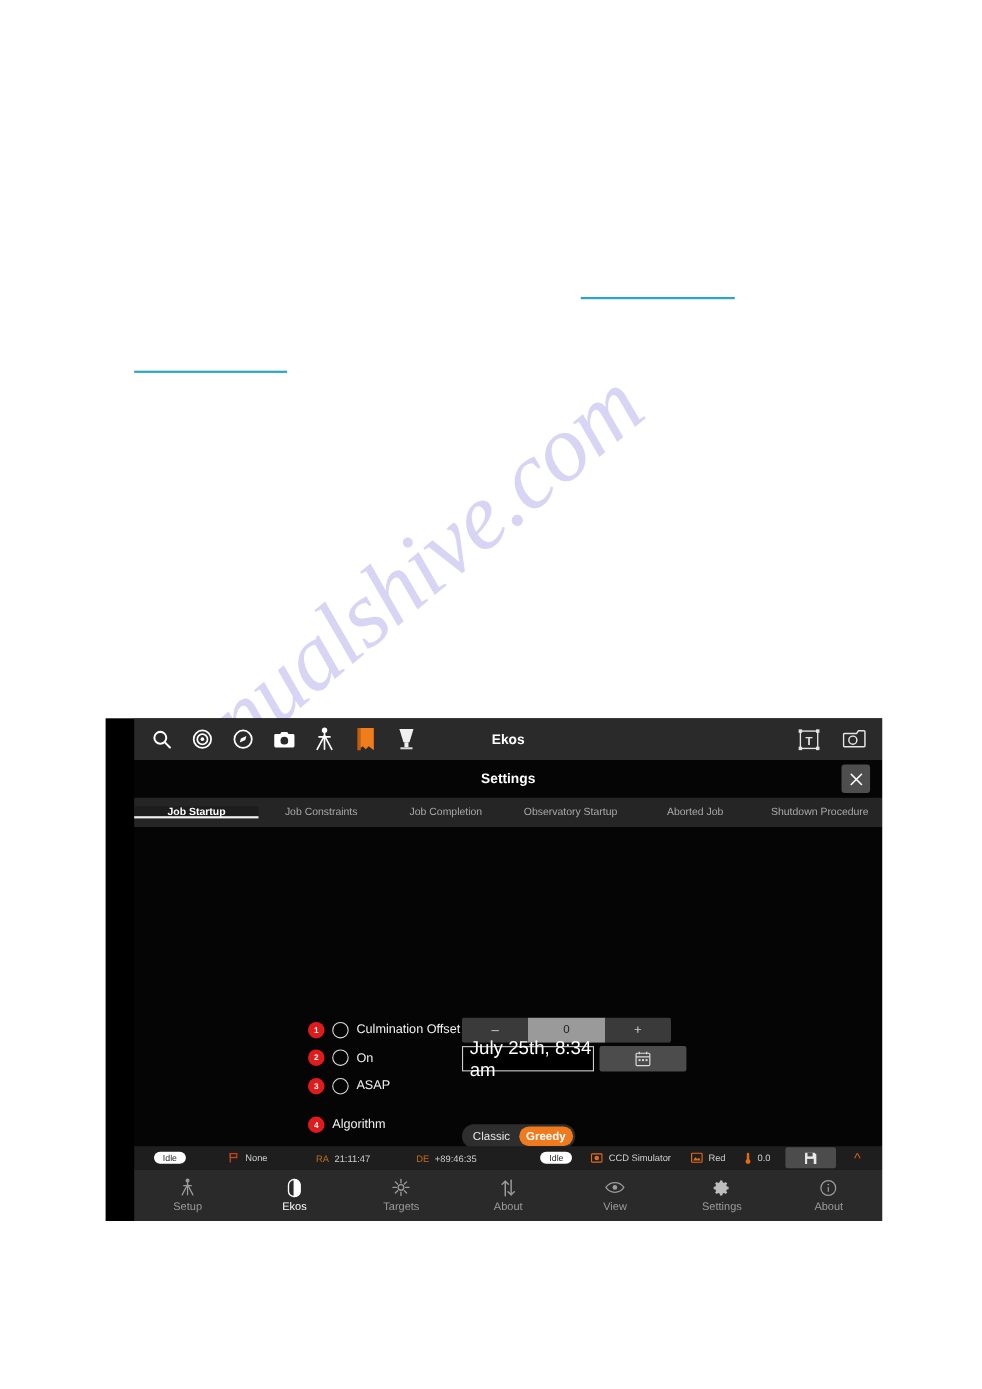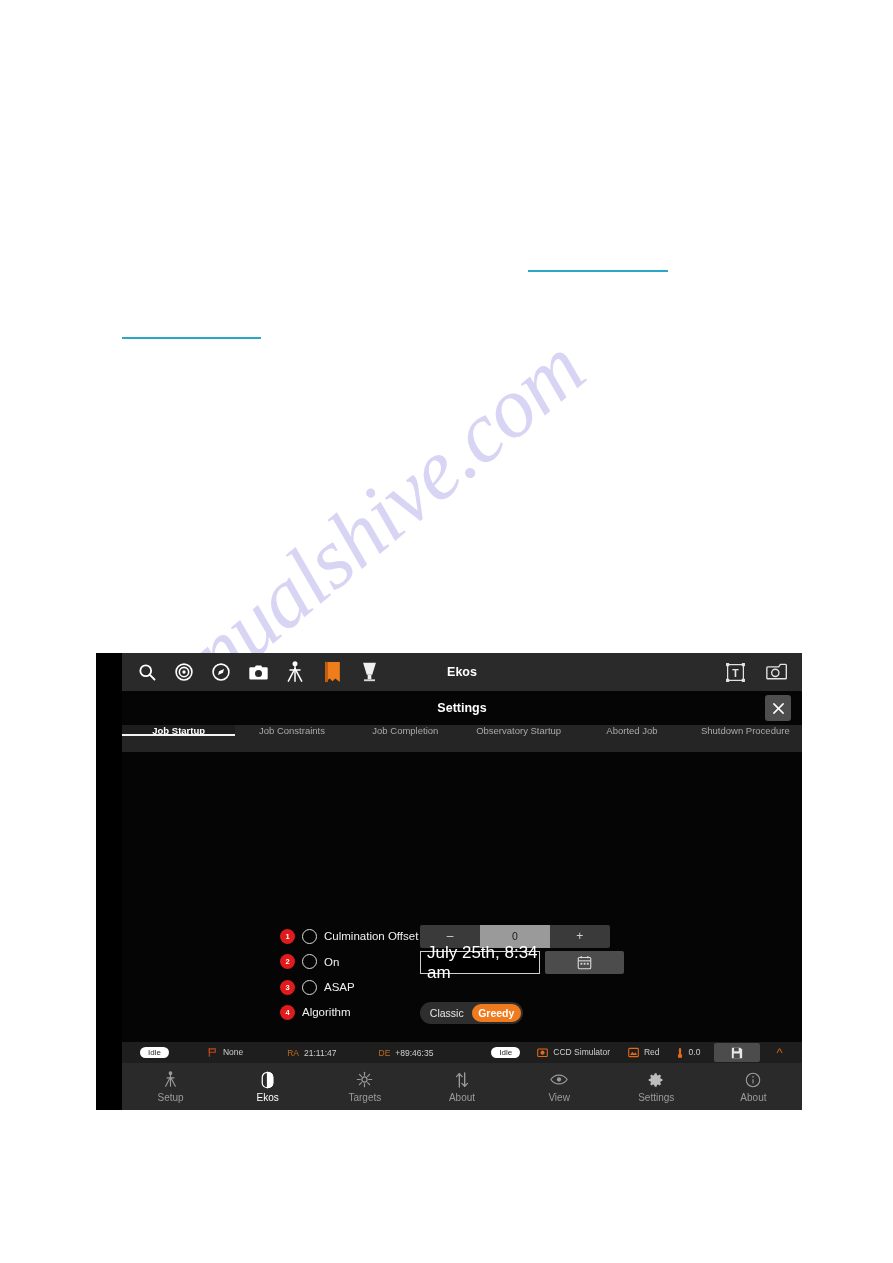--- a/index.html
+++ b/index.html
@@ -77,21 +77,21 @@
     position: absolute; right: 11px; top: 4px;
     width: 26px; height: 26px; background: #4e4e4e;
     border-radius: 3px;
     display: flex; align-items: center; justify-content: center;
     cursor: pointer;
   }
 
   
   .tabs {
     height: 27px; background: #252525;
-    display: flex; align-items: flex-start;
+    display: flex; align-items: center;
   }
   .tab {
     flex: 1 1 0; display: flex; align-items: center; justify-content: center;
     font-size: 9.5px; color: #a9a9a9; cursor: pointer;
     position: relative;
   }
   .tab.active { color: #fff; font-weight: bold; background: #1d1d1d; }
   .tab.active::after {
     content: ""; position: absolute; left: 0; right: 0; bottom: 0;
     height: 2px; background: #f2f2f2;
@@ -148,21 +148,21 @@
   }
   .cal-btn {
     width: 79px; background: #4c4c4c; border-radius: 2px;
     display: flex; align-items: center; justify-content: center; cursor: pointer;
   }
 
   
   .algo {
     display: inline-flex; align-items: center;
     background: #2e2e2e; border-radius: 12px; height: 22px; padding: 2px;
-    width: 103px; margin-top: 2px;
+    width: 103px; margin-top: 22px;
   }
   .algo-seg {
     flex: 1 1 0; height: 18px; border-radius: 10px;
     display: flex; align-items: center; justify-content: center;
     font-size: 10.5px; color: #e6e6e6; cursor: pointer;
   }
   .algo-seg.on { background: #f07a1e; color: #fff; font-weight: bold; }
 
   
   .statusbar {

